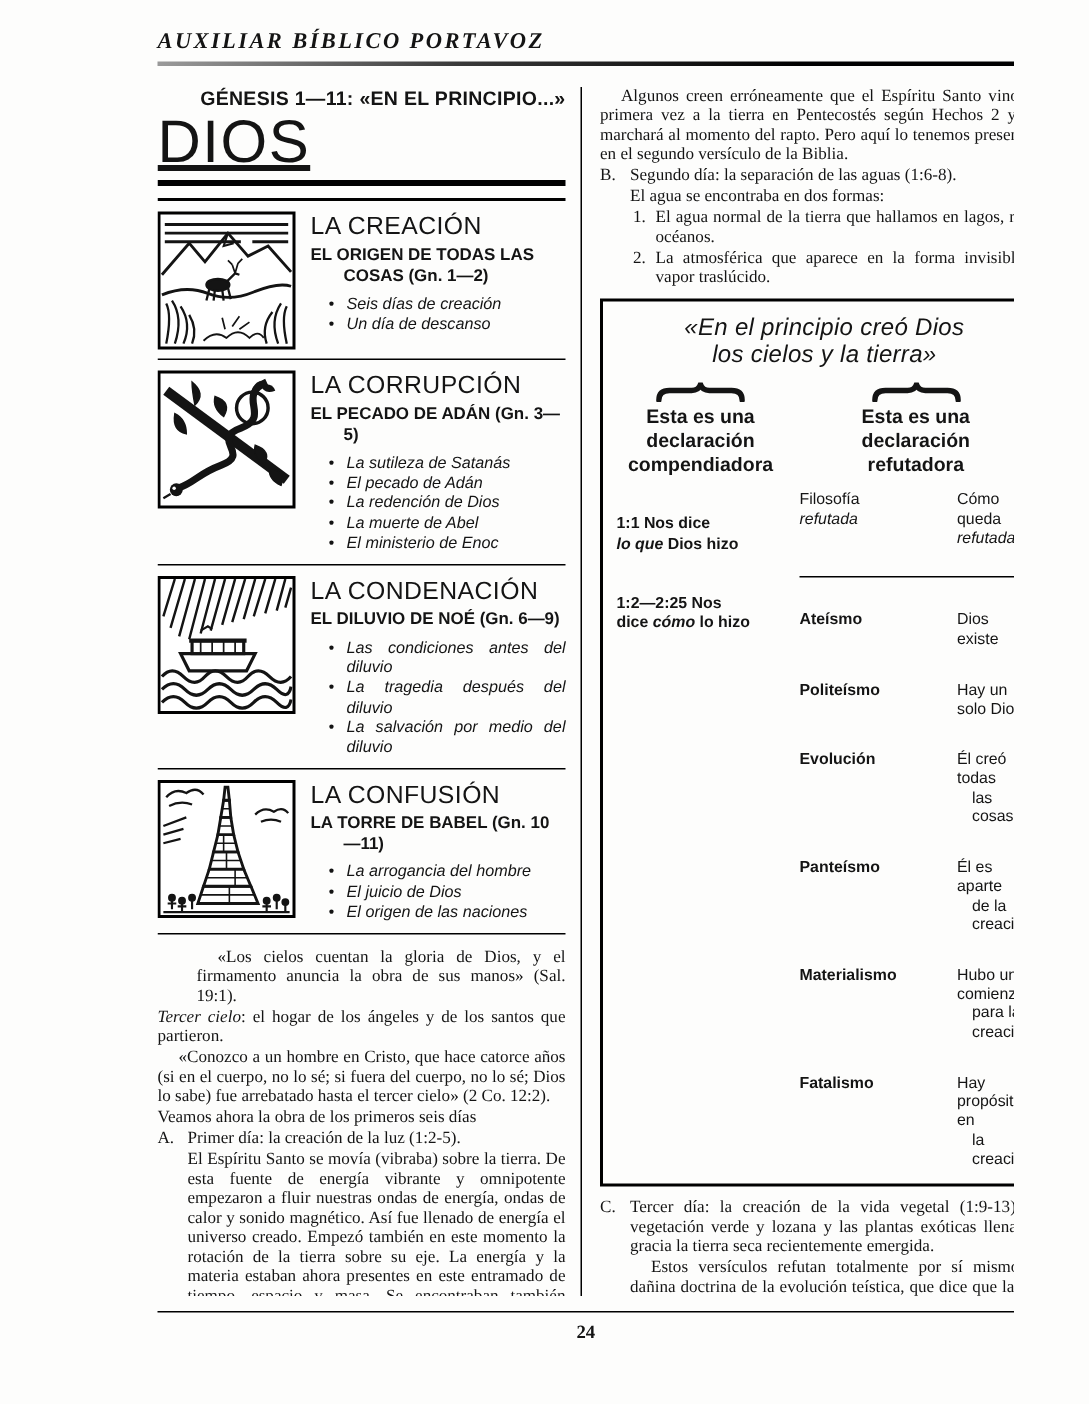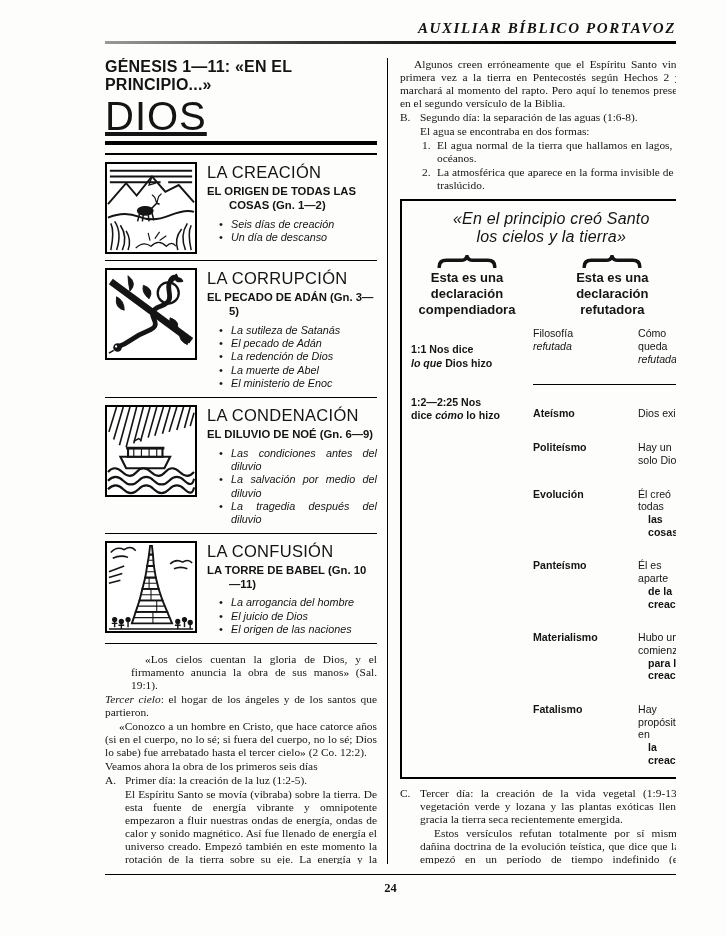--- a/index.html
+++ b/index.html
@@ -1,31 +1,31 @@
 <!DOCTYPE html>
 <html><head>
 <meta charset="utf-8">
 <style>
   html,body{margin:0;padding:0;background:#e8e8e8;}
   .sheet{position:relative;width:726px;height:936px;background:#fdfdfc;color:#141414;
          font-family:"Liberation Serif",serif;overflow:hidden;margin:0 auto;}
   .content{position:absolute;left:105px;top:20px;width:571px;}
 
   
-  .masthead{text-align:right;font-family:"Liberation Serif",serif;font-style:italic;
+  .masthead{text-align:left;font-family:"Liberation Serif",serif;font-style:italic;
             font-weight:bold;font-size:15px;letter-spacing:1.6px;}
   .mast-rule{height:3px;margin-top:4px;background:linear-gradient(90deg,#9a9a9a,#3a3a3a 35%,#000 75%);}
 
   
   .cols{display:flex;margin-top:14px;height:806px;overflow:hidden;}
   .col-left{width:272px;flex:none;}
   .divider{width:1px;background:#000;flex:none;margin-left:10px;}
   .col-right{flex:1;padding-left:12px;}
 
-  .kicker{font-family:"Liberation Sans",sans-serif;font-weight:bold;font-size:16px;letter-spacing:.2px;}
+  .kicker{font-family:"Liberation Sans",sans-serif;font-weight:bold;font-size:13px;letter-spacing:.2px;text-align:right;}
   .big-title{font-family:"Liberation Sans",sans-serif;font-weight:300;font-size:40px;
              line-height:1;margin-top:2px;letter-spacing:1px;text-decoration:underline;}
   .dbl-rule{margin-top:5px;height:8px;border-top:4px solid #000;border-bottom:2px solid #000;}
 
   
   .section{display:flex;gap:10px;padding:7px 0 6px 0;}
   .sec-rule{height:1px;background:#000;}
   .ill{width:92px;height:92px;border:2px solid #000;flex:none;background:#fff;box-sizing:border-box;}
   .ill svg{display:block;width:100%;height:100%;}
   .sec-text{padding-top:1px;min-width:0;}
@@ -62,21 +62,21 @@
                white-space:pre-line;margin-top:2px;}
   .box-note{font-weight:bold;font-size:10.6px;line-height:1.25;white-space:pre-line;}
   .note-1{margin-top:26px;}
   .note-2{margin-top:26px;}
   .ptable{display:grid;grid-template-columns:84px 1fr;column-gap:6px;row-gap:7px;
           font-size:10.6px;line-height:1.2;margin-top:10px;gap:21px;}
   .ptable .th{white-space:pre-line;}
   .ptable .th .it2{font-style:italic;}
   .ptable .hr{grid-column:1/-1;height:1px;background:#000;margin:-2px 0 0 0;}
   .ptable .phil{font-weight:bold;}
-  .ptable .res div.cont{padding-left:10px;font-weight:bold;}
+  .ptable .res div.cont{padding-left:10px;}
 
   
   .footer{position:absolute;left:105px;width:571px;top:874px;}
   .foot-rule{height:1px;background:#000;}
   .page-num{text-align:center;font-weight:bold;font-size:12.5px;margin-top:6px;}
 </style>
 </head>
 <body>
 
 <div class="sheet">
@@ -174,22 +174,22 @@
       <path d="M1,77 Q9,69 17,77 T33,77 T49,77 T65,77 T81,77 T91,75"></path>
       <path d="M1,86 Q9,78 17,86 T33,86 T49,86 T65,86 T81,86 T91,84"></path>
     </g>
   </svg>
 </div>
               <div class="sec-text">
                 <div class="sec-head">LA CONDENACIÓN</div>
                 <div class="sec-sub">EL DILUVIO DE NOÉ (Gn. 6—9)</div>
                 <ul class="sec-bullets">
                   <li>Las condiciones antes del diluvio</li>
+                  <li>La tragedia después del diluvio</li>
                   <li>La salvación por medio del diluvio</li>
-                  <li>La tragedia después del diluvio</li>
                 </ul>
               </div>
             </div>
             <div class="sec-rule"></div>
             <div class="section">
               <div class="ill">
   <svg viewBox="0 0 92 92" xmlns="http://www.w3.org/2000/svg">
     <g fill="none" stroke="#141414" stroke-width="1.6">
       <path d="M4,10 q6,-7 14,-3 q7,-5 12,1 M6,16 q8,-4 16,-1"></path>
       <path d="M66,22 q6,-6 13,-2 q6,-4 10,1 M70,27 q7,-3 14,0"></path>
@@ -252,21 +252,21 @@
       <div class="col-right">
         <div id="right-top">
             <p class="bp i-first"><span>Algunos creen erróneamente que el Espíritu Santo vino por primera vez a la tierra en Pentecostés según Hechos 2 y que marchará al momento del rapto. Pero aquí lo tenemos presentado en el segundo versículo de la Biblia.</span></p>
             <p class="bp hang"><span class="marker">B.</span><span>Segundo día: la separación de las aguas (1:6-8).</span></p>
             <p class="bp ml20"><span>El agua se encontraba en dos formas:</span></p>
             <p class="bp hang2"><span class="marker">1.</span><span>El agua normal de la tierra que hallamos en lagos, ríos y océanos.</span></p>
             <p class="bp hang2"><span class="marker">2.</span><span>La atmosférica que aparece en la forma invisible de vapor traslúcido.</span></p>
           </div>
 
         <div class="chartbox">
-          <div class="box-title">«En el principio creó Santo
+          <div class="box-title">«En el principio creó Dios
 los cielos y la tierra»</div>
           <div class="box-grid">
             <div>
               <span class="brace">
   <svg viewBox="0 0 100 22" xmlns="http://www.w3.org/2000/svg">
     <path d="M3,20 Q3,9 15,9 L40,9 Q48,9 50,2 Q52,9 60,9 L85,9 Q97,9 97,20" fill="none" stroke="#141414" stroke-width="6" stroke-linecap="round"></path>
   </svg>
 </span>
               <div class="box-caption">Esta es una
 declaración

